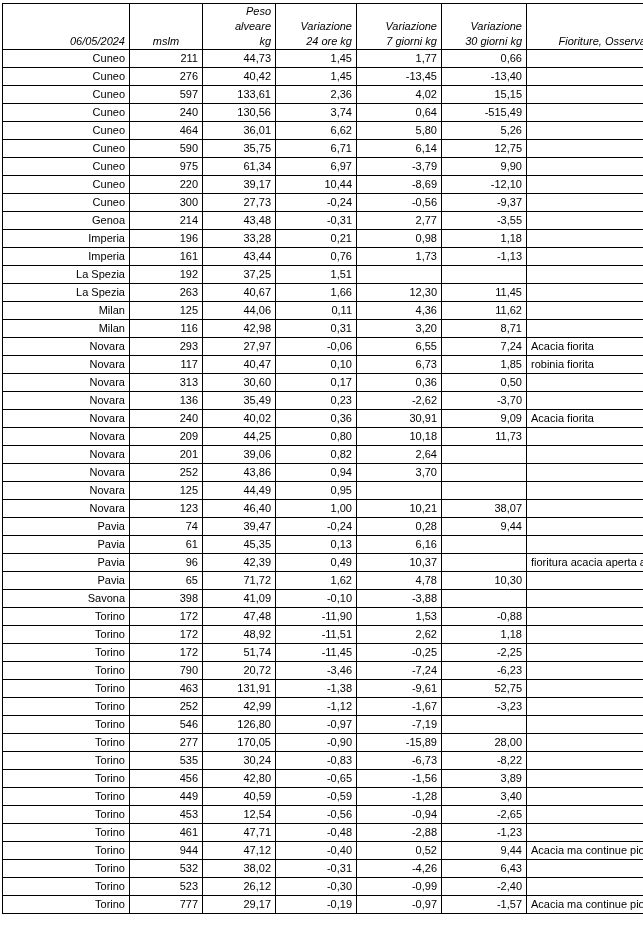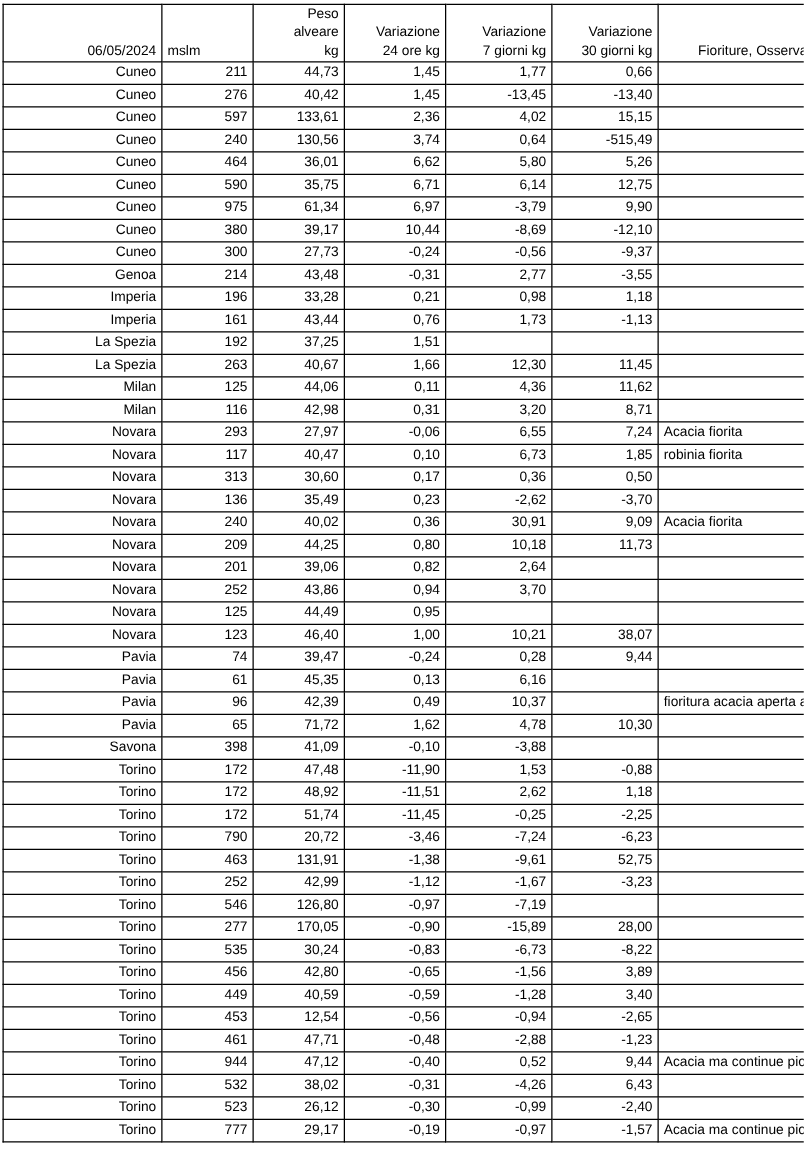--- a/index.html
+++ b/index.html
@@ -36,30 +36,30 @@
     overflow: hidden;
     white-space: nowrap;
   }
   thead th {
     vertical-align: bottom;
     border-bottom: 1px solid #000000;
     padding-bottom: 1px;
     height: 56px;
   }
   th.h-date   { text-align: right;  width: 118px; }
-  th.h-mslm   { text-align: left; width: 64px;  }
+  th.h-mslm   { text-align: center; width: 64px;  }
   th.h-peso   { text-align: right; width: 64px;  }
   th.h-v24    { text-align: right; width: 72px;  }
   th.h-v7     { text-align: right; width: 76px;  }
   th.h-v30    { text-align: right; width: 76px;  }
   th.h-note   { text-align: center; width: 165px; }
   td.c-loc  { text-align: right;  }
   td.c-num  { text-align: right; }
   td.c-note { text-align: left;  }
-  .hdr-line { display: block; }
+  .hdr-line { display: block; font-style: italic; }
 </style>
 </head>
 <body>
 
 <div class="sheet">
   <table class="grid">
     <thead>
       <tr>
         <th class="h-date">
           <span class="hdr-line">06/05/2024</span>
@@ -148,21 +148,21 @@
           <td class="c-loc">Cuneo</td>
           <td class="c-num">975</td>
           <td class="c-num">61,34</td>
           <td class="c-num">6,97</td>
           <td class="c-num">-3,79</td>
           <td class="c-num">9,90</td>
           <td class="c-note"></td>
         </tr>
         <tr>
           <td class="c-loc">Cuneo</td>
-          <td class="c-num">380</td>
+          <td class="c-num">220</td>
           <td class="c-num">39,17</td>
           <td class="c-num">10,44</td>
           <td class="c-num">-8,69</td>
           <td class="c-num">-12,10</td>
           <td class="c-note"></td>
         </tr>
         <tr>
           <td class="c-loc">Cuneo</td>
           <td class="c-num">300</td>
           <td class="c-num">27,73</td>

